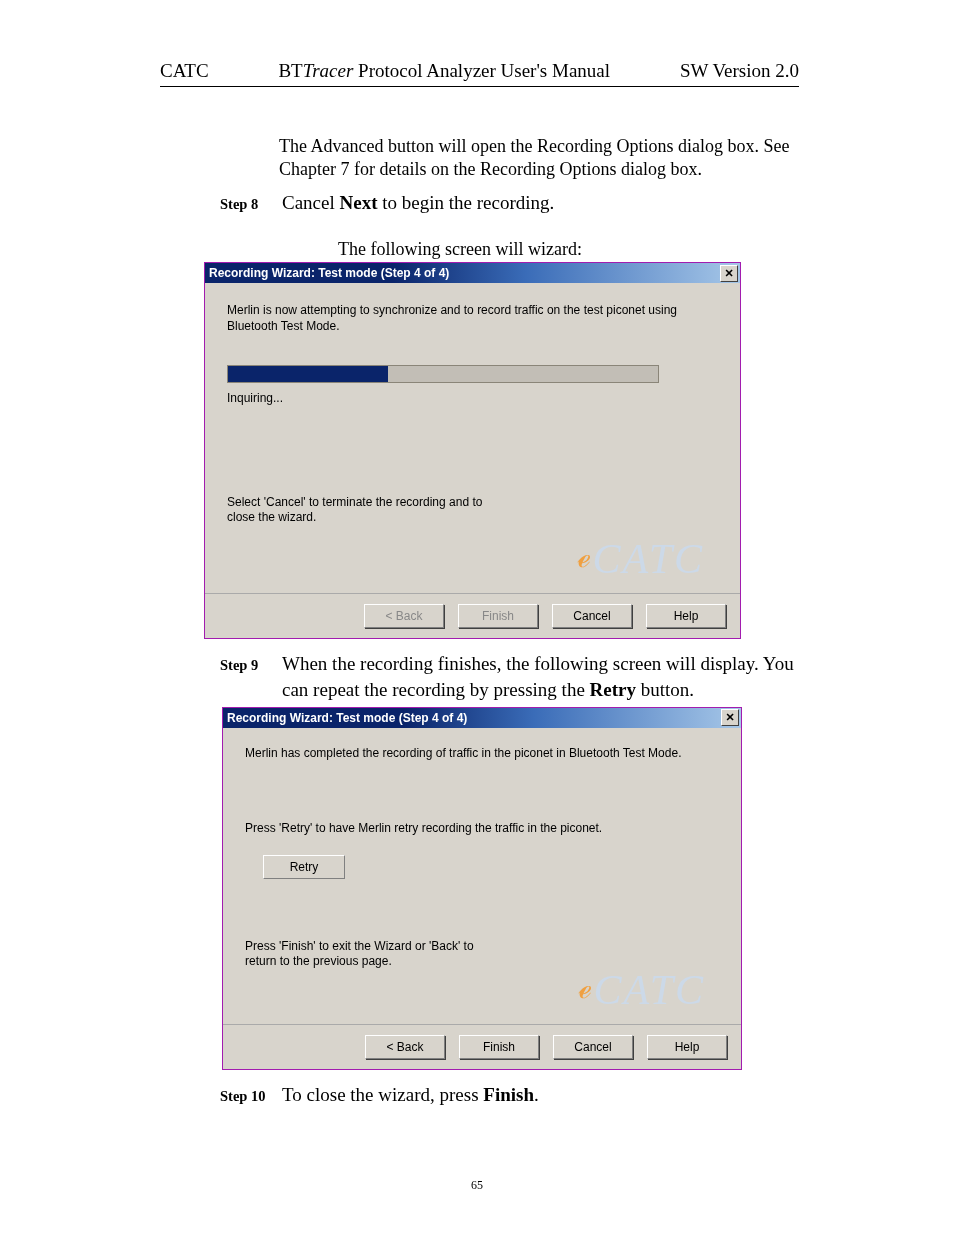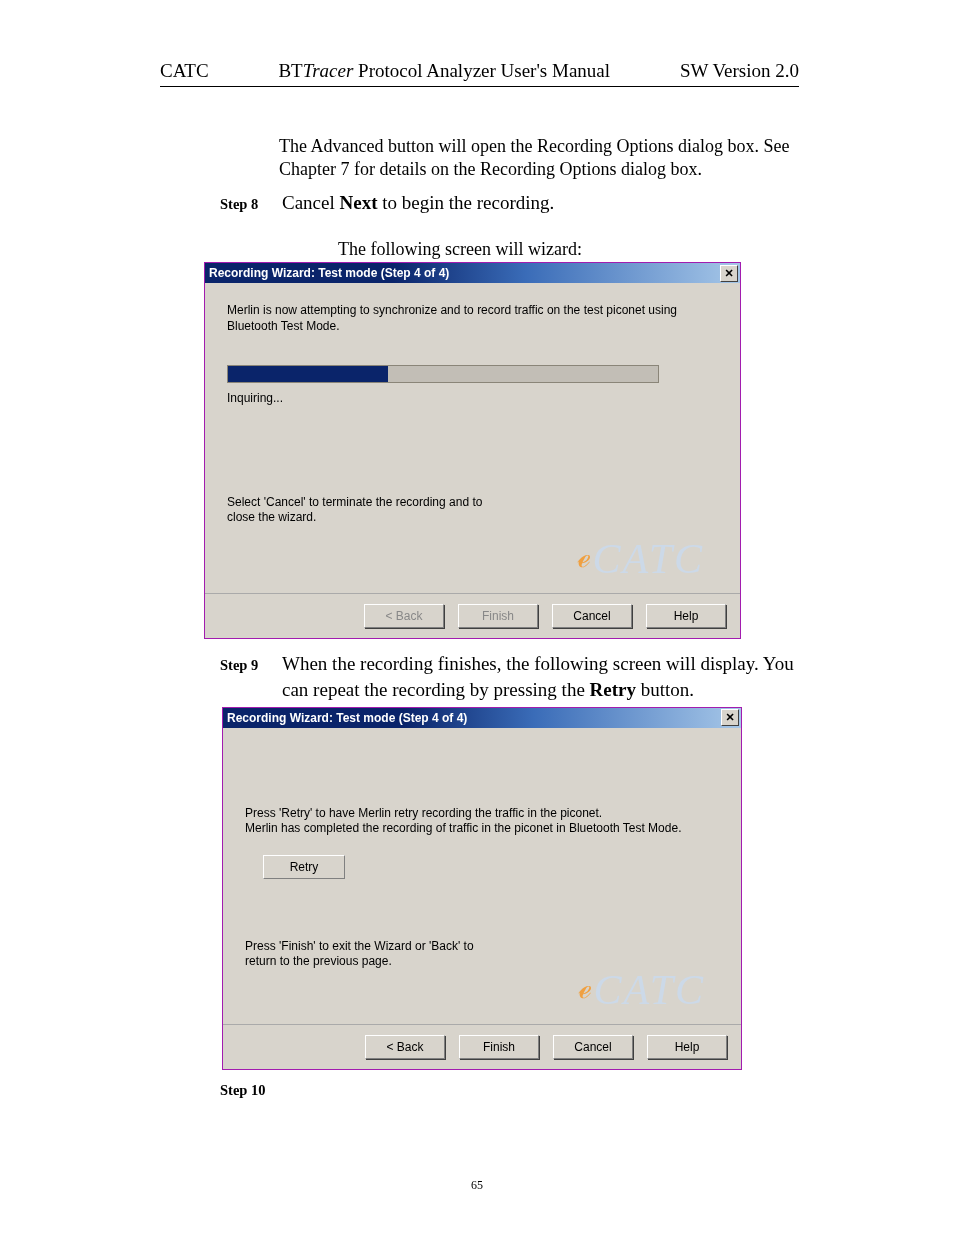--- a/index.html
+++ b/index.html
@@ -243,35 +243,38 @@
       <span>When the recording finishes, the following screen will display.  You can repeat the recording by pressing the </span><b>Retry</b><span> button.</span>
     </span>
   </div>
 
   <div class="dialog second" style="margin-left:62px; margin-top:4px; width:518px;">
     <div class="titlebar">
       <span class="titlebar-text">Recording Wizard: Test mode (Step 4 of 4)</span>
       <span class="close-btn">✕</span>
     </div>
     <div class="dialog-body">
+      <div class="body-text">Merlin has completed the recording of traffic in the piconet in Bluetooth Test Mode.</div>
       <div class="body-text" style="margin-top:60px;">Press 'Retry' to have Merlin retry recording the traffic in the piconet.</div>
-      <div class="body-text">Merlin has completed the recording of traffic in the piconet in Bluetooth Test Mode.</div>
       <div class="retry-btn-wrap">
         <div class="retry-btn">Retry</div>
       </div>
       <div class="hint-text">Press 'Finish' to exit the Wizard or 'Back' to return to the previous page.</div>
       <div class="logo"><span class="flame">ℯ</span><span>CATC</span></div>
     </div>
     <div class="button-row">
       <div class="win-btn">&lt; Back</div>
       <div class="win-btn">Finish</div>
       <div class="win-btn">Cancel</div>
       <div class="win-btn">Help</div>
     </div>
   </div>
 
   <div class="step-row">
     <span class="step-label">Step 10</span>
+    <span class="step-text">
+      <span>To close the wizard, press </span><b>Finish</b><span>.</span>
+    </span>
   </div>
 
 </div>
 
 <div class="page-num">65</div>
 
 </body></html>

